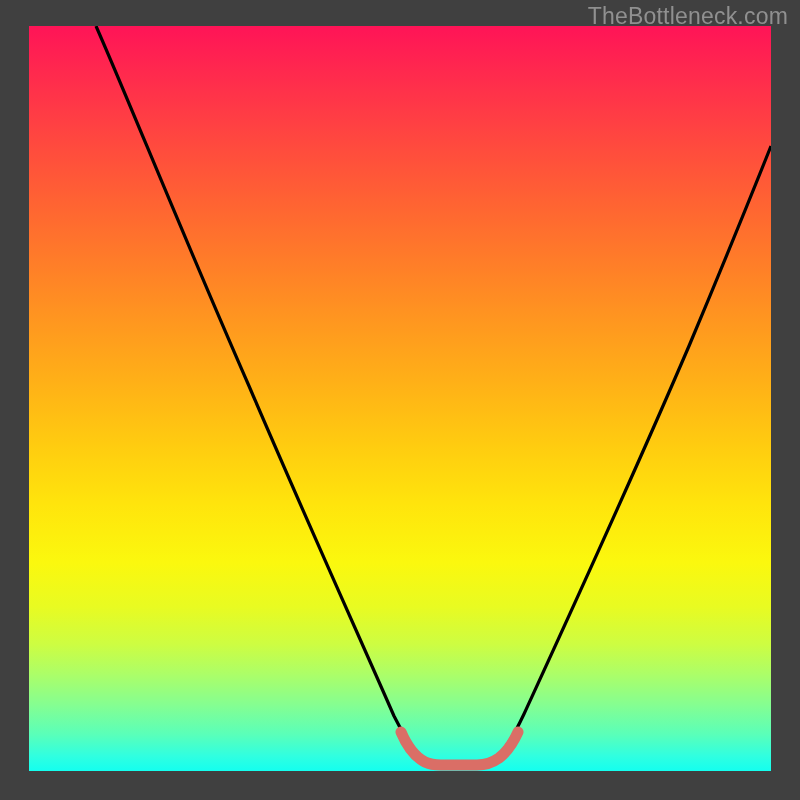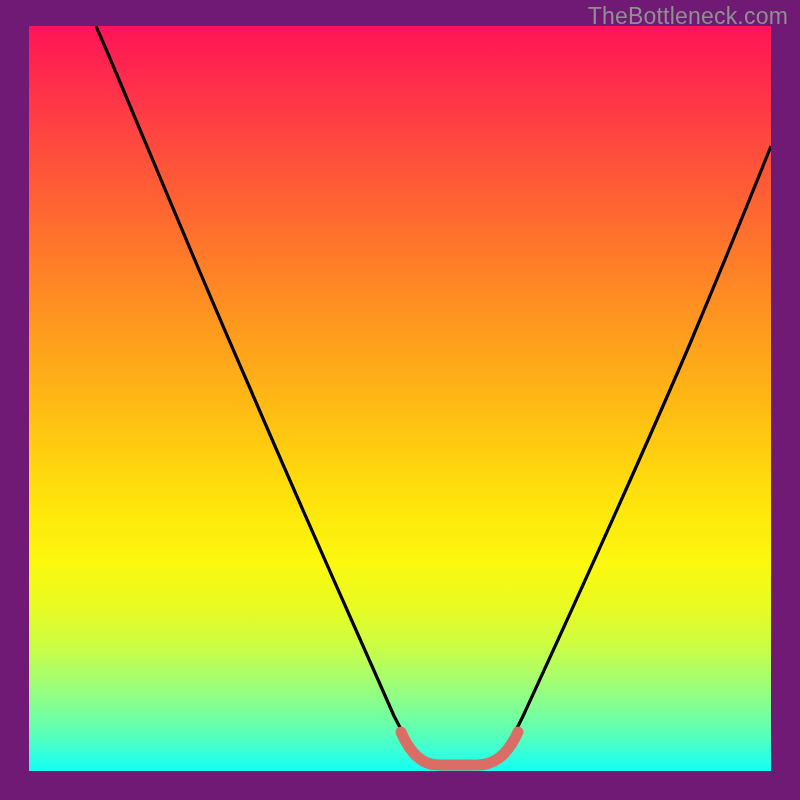--- a/index.html
+++ b/index.html
@@ -8,21 +8,21 @@
     background: #000;
     width: 800px;
     height: 800px;
     overflow: hidden;
     font-family: Arial, sans-serif;
   }
   .wrapper {
     position: relative;
     width: 800px;
     height: 800px;
-    background: #701a75;
+    background: #404040;
   }
   .plot-area {
     position: absolute;
     left: 29px;
     top: 26px;
     width: 742px;
     height: 745px;
   }
   .gradient {
     position: absolute;

